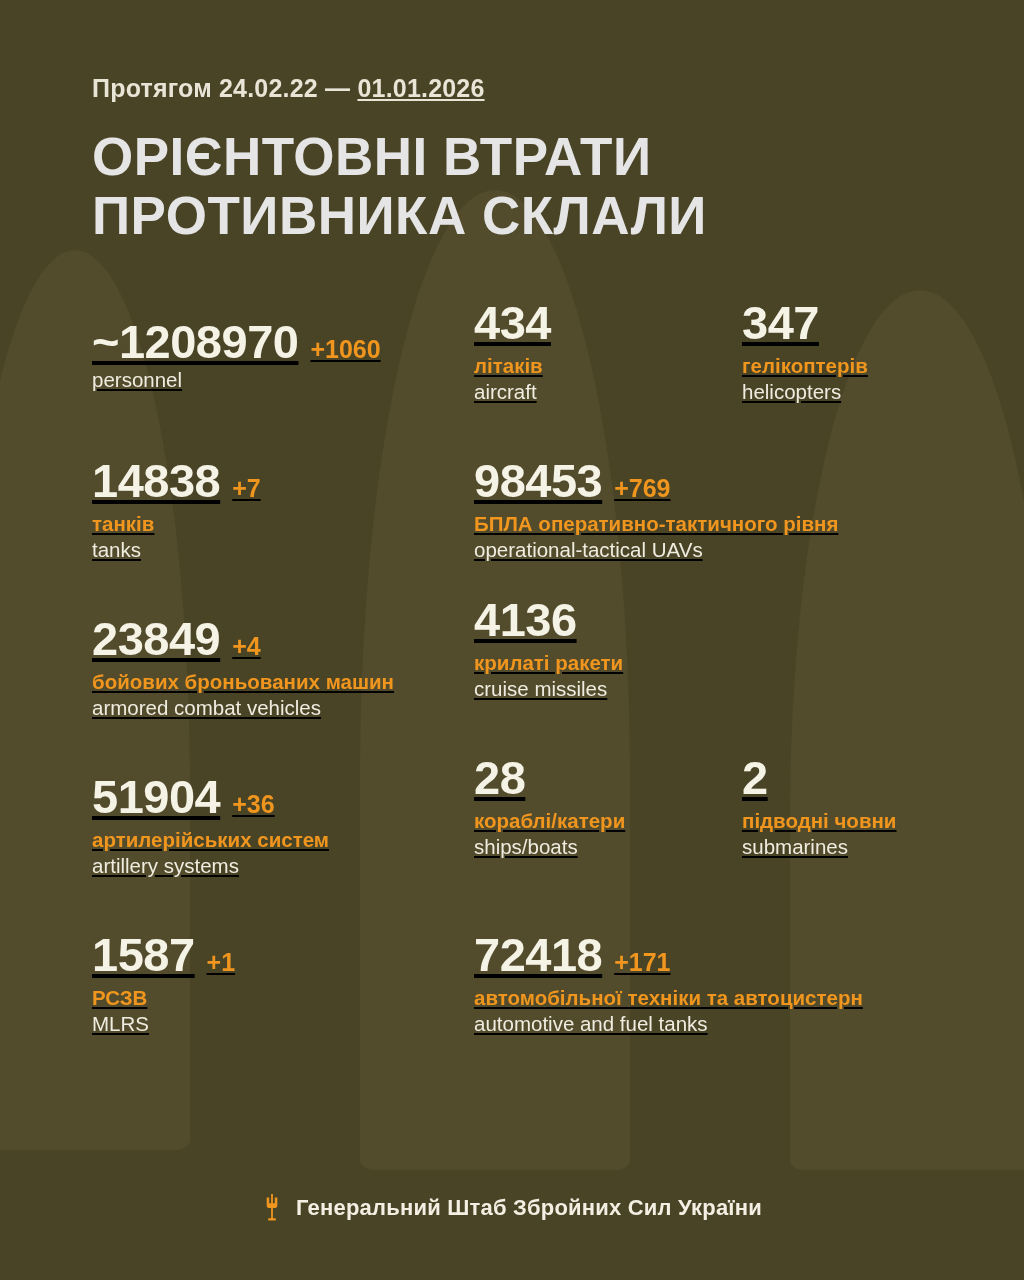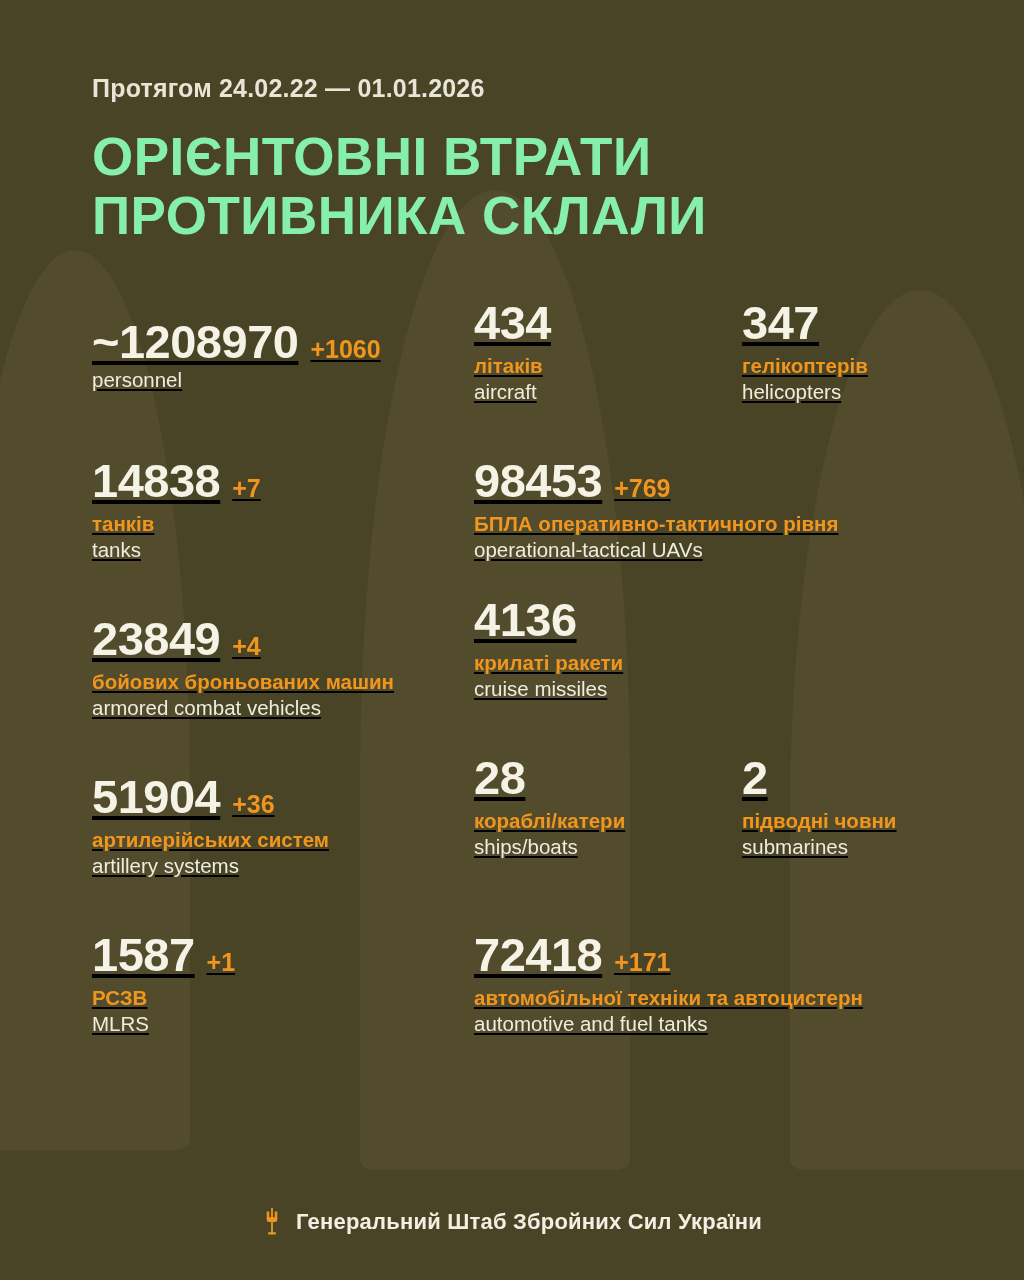--- a/index.html
+++ b/index.html
@@ -44,25 +44,25 @@
   }
 
   .period {
     padding-top: 74px;
     font-size: 25px;
     font-weight: bold;
     letter-spacing: 0.2px;
     color: #e8e4d6;
   }
   .period .sep { color: #e8e4d6; }
-  .period .date-to { color: #e8e4d6; }
+  .period .date-to { color: #e8e4d6; text-decoration: underline; }
 
   .headline {
     margin-top: 24px;
-    color: #86efac;
+    color: #e5e5e5;
     font-size: 53px;
     line-height: 1.12;
     font-weight: bold;
     letter-spacing: 0.5px;
     text-transform: uppercase;
   }
   .headline .l2 { display: block; }
 
   .grid {
     margin-top: 52px;
@@ -111,21 +111,21 @@
     font-size: 20.5px;
     font-weight: normal;
     line-height: 1.25;
     margin-top: 1px;
   }
 
   .footer {
     position: absolute;
     left: 0;
     right: 0;
-    bottom: 44px;
+    bottom: 58px;
     display: flex;
     align-items: center;
     justify-content: center;
     gap: 14px;
     z-index: 3;
   }
   .trident {
     width: 20px;
     height: 28px;
     flex: 0 0 20px;

